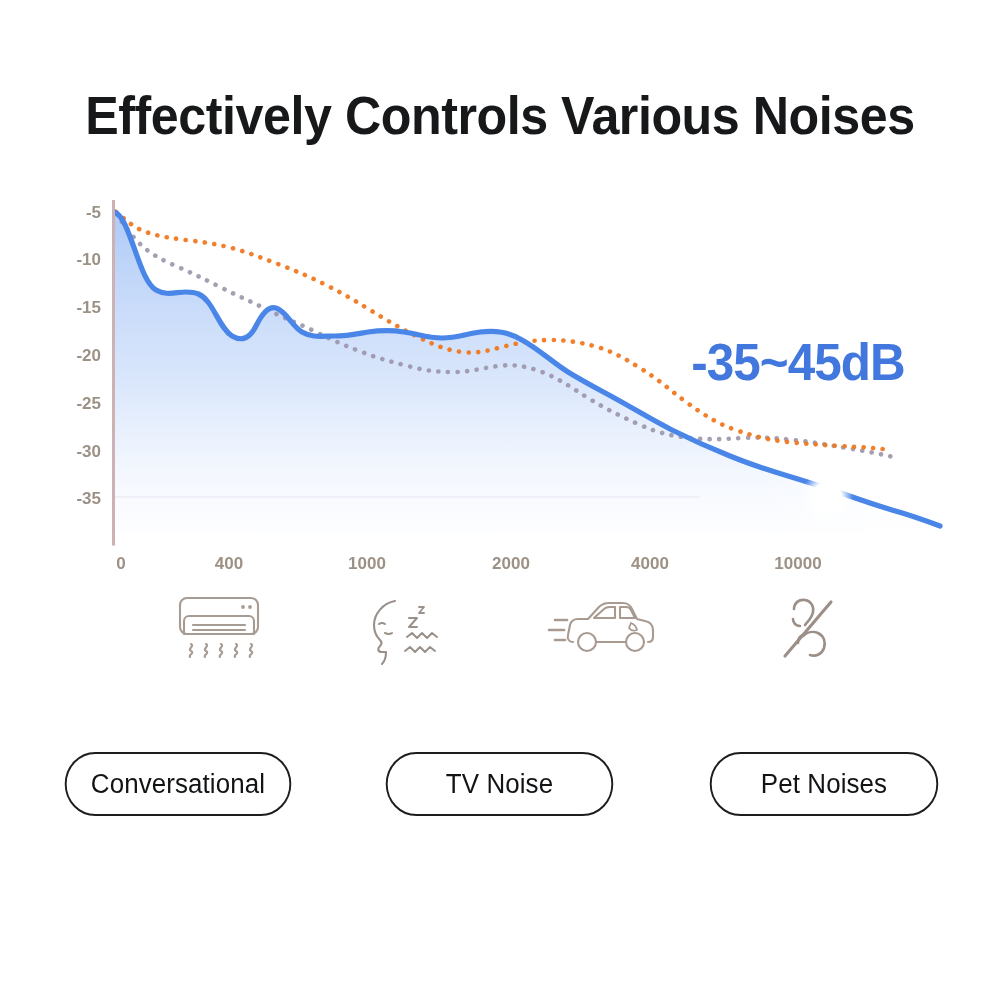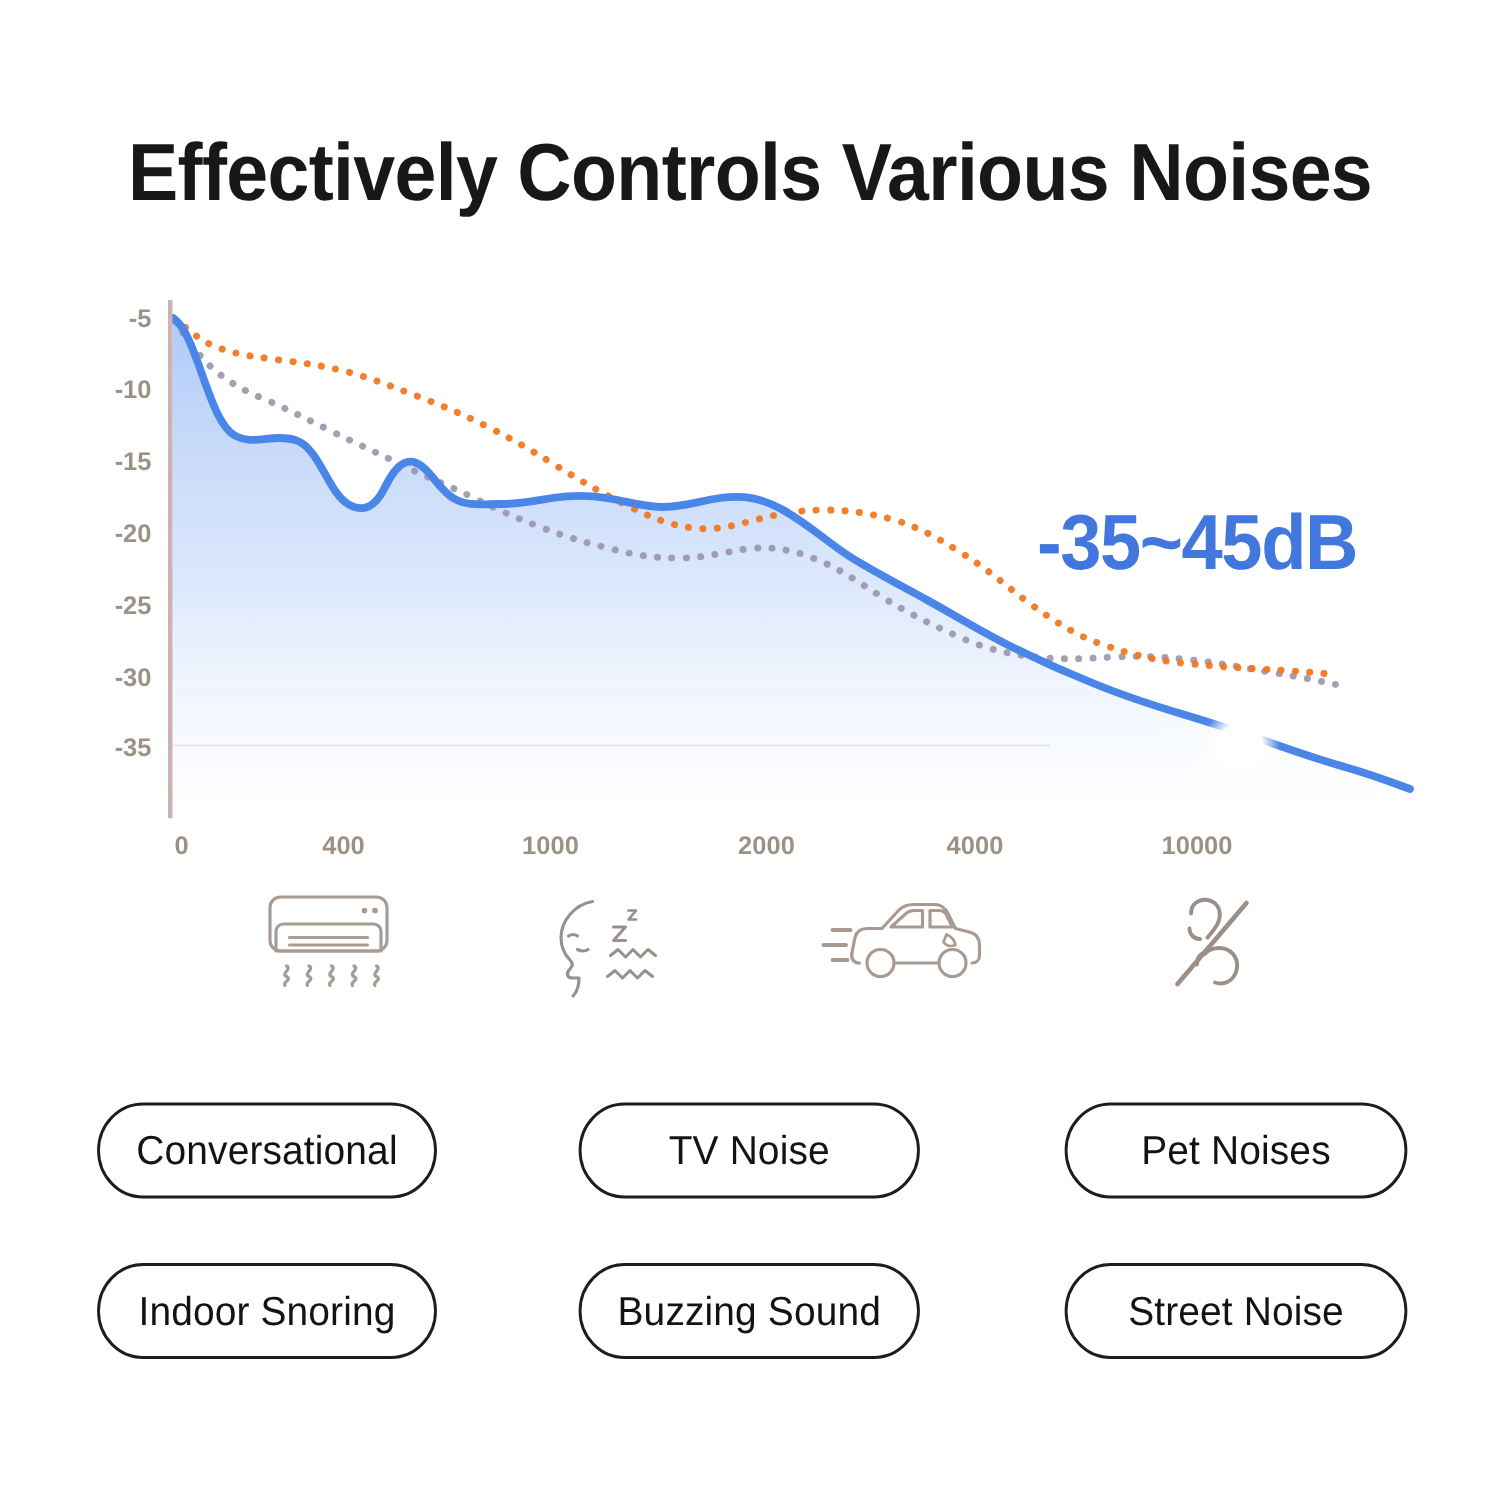--- a/index.html
+++ b/index.html
@@ -90,21 +90,21 @@
   }
   #icon-air-conditioner { left: 139px; }
   #icon-snoring         { left: 325px; }
   #icon-car             { left: 527px; }
   #icon-noise-off       { left: 728px; }
 
   
   #pill-grid {
     position: absolute;
     left: 0;
-    top: 735px;
+    top: 752px;
     width: 1000px;
   }
   .pill-row {
     position: relative;
     height: 107px;
   }
   .pill {
     position: absolute;
     top: 0;
     height: 64px;
@@ -335,18 +335,13 @@
     </svg>
   </div>
 </div>
 
 <div id="pill-grid">
   <div class="pill-row">
     <div class="pill pill-col-0">Conversational</div>
     <div class="pill pill-col-1">TV Noise</div>
     <div class="pill pill-col-2">Pet Noises</div>
   </div>
-  <div class="pill-row">
-    <div class="pill pill-col-0">Indoor Snoring</div>
-    <div class="pill pill-col-1">Buzzing Sound</div>
-    <div class="pill pill-col-2">Street Noise</div>
-  </div>
 </div>
 
 </body></html>

